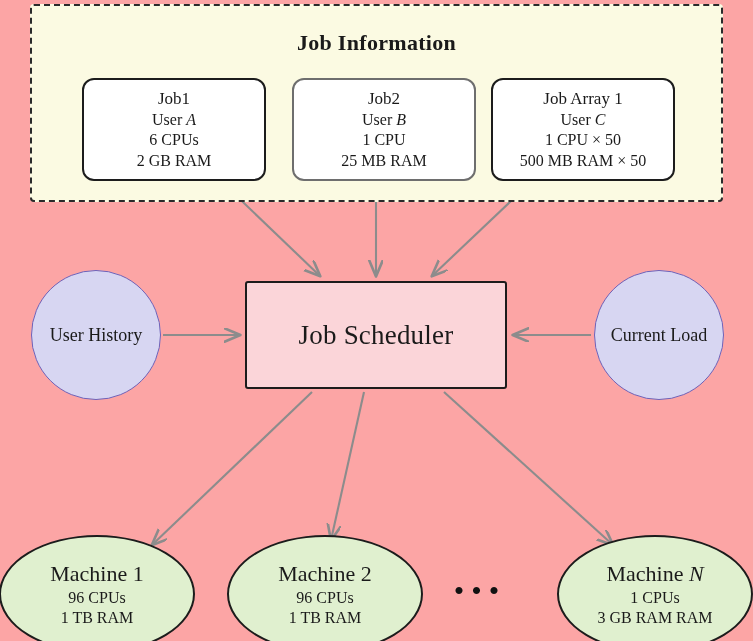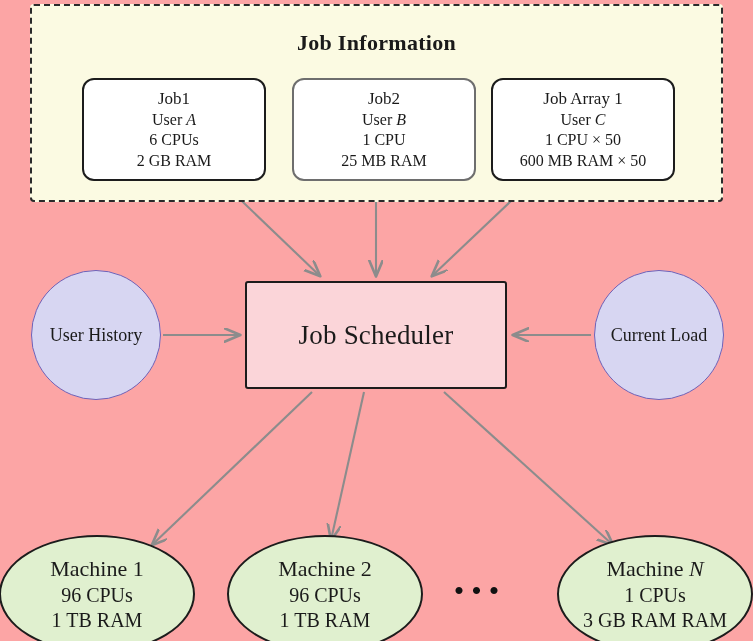--- a/index.html
+++ b/index.html
@@ -116,21 +116,21 @@
     border-radius: 50%;
     background: #e0f0cf;
     border: 2px solid #1c1c1c;
     box-sizing: border-box;
     display: flex;
     flex-direction: column;
     align-items: center;
     justify-content: center;
     line-height: 1.26;
   }
-  .machine-node .ln { font-size: 20px; white-space: nowrap; }
+  .machine-node .ln { font-size: 16px; white-space: nowrap; }
   .machine-node .ln.title { font-size: 22px; }
   .machine-node .ln .it { font-style: italic; }
 
   #machine-node-1 { left: -1px;  top: 535px; }
   #machine-node-2 { left: 227px; top: 535px; }
   #machine-node-3 { left: 557px; top: 535px; }
 
   .ellipsis-dots {
     position: absolute;
     left: 440px;
@@ -182,21 +182,21 @@
     <div class="ln title">Job2</div>
     <div class="ln"><span>User</span> <span class="it">B</span></div>
     <div class="ln">1 CPU</div>
     <div class="ln">25 MB RAM</div>
   </div>
 
   <div class="job-box" id="job-box-3">
     <div class="ln title">Job Array 1</div>
     <div class="ln"><span>User</span> <span class="it">C</span></div>
     <div class="ln">1 CPU × 50</div>
-    <div class="ln">600 MB RAM × 50</div>
+    <div class="ln">500 MB RAM × 50</div>
   </div>
 
   <div class="scheduler">
     <span>Job Scheduler</span>
   </div>
 
   <div class="circle-node" id="node-current-load">
     <span>Current Load</span>
   </div>
   <div class="circle-node" id="node-user-history">

